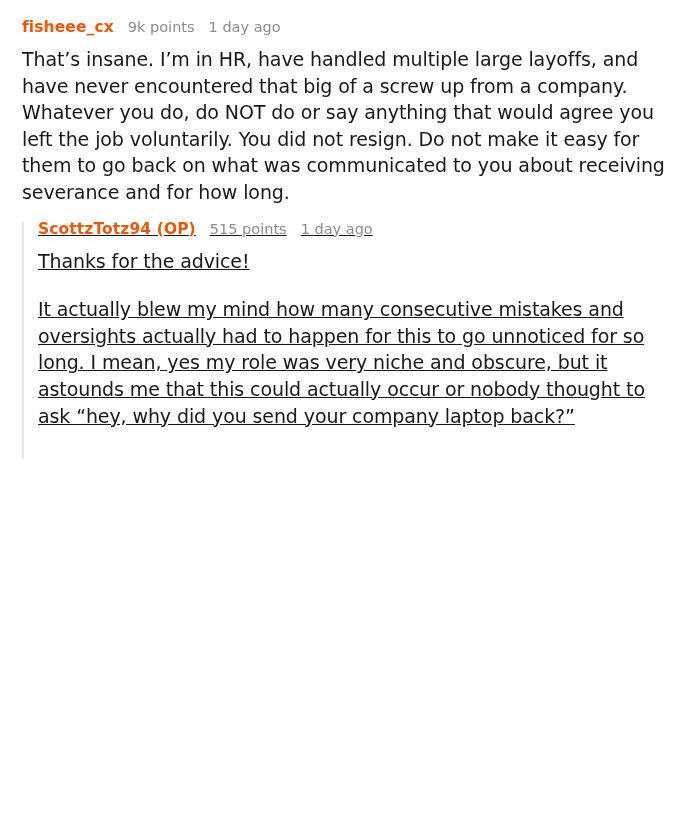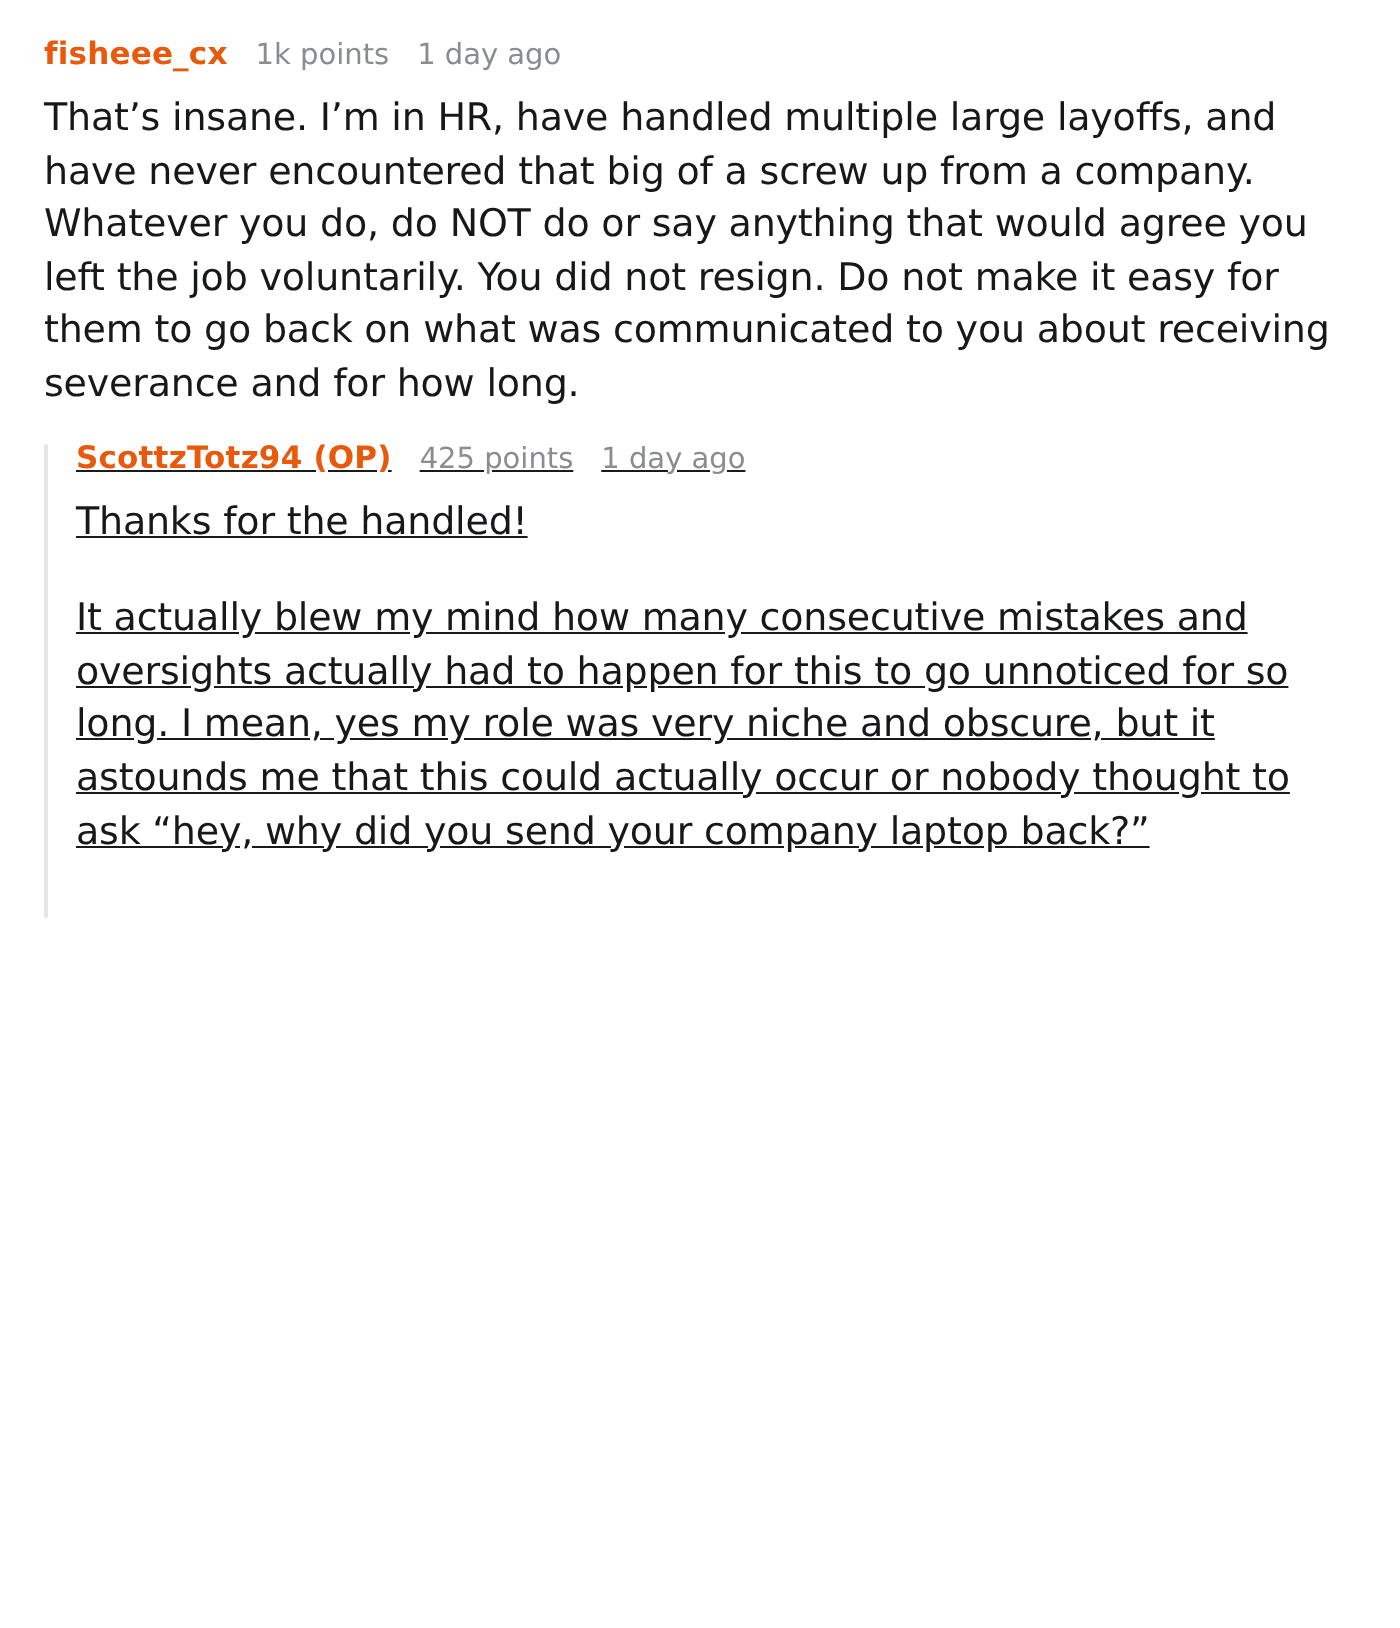--- a/index.html
+++ b/index.html
@@ -85,34 +85,34 @@
   }
 </style>
 </head>
 <body>
 
 <div class="thread">
 
   <div class="comment comment-top">
     <div class="comment-header">
       <span class="author">fisheee_cx</span>
-      <span class="meta">1k points</span>
+      <span class="meta">9k points</span>
       <span class="meta">1 day ago</span>
     </div>
     <div class="body-text">
       <p>That’s insane. I’m in HR, have handled multiple large layoffs, and have never encountered that big of a screw up from a company. Whatever you do, do NOT do or say anything that would agree you left the job voluntarily. You did not resign. Do not make it easy for them to go back on what was communicated to you about receiving severance and for how long.</p>
     </div>
   </div>
 
   <div class="comment comment-reply">
     <div class="thread-line"></div>
     <div class="comment-header">
       <span class="author">ScottzTotz94 (OP)</span>
-      <span class="meta">425 points</span>
+      <span class="meta">515 points</span>
       <span class="meta">1 day ago</span>
     </div>
     <div class="body-text">
-      <p>Thanks for the handled!</p>
+      <p>Thanks for the advice!</p>
       <p>It actually blew my mind how many consecutive mistakes and oversights actually had to happen for this to go unnoticed for so long. I mean, yes my role was very niche and obscure, but it astounds me that this could actually occur or nobody thought to ask “hey, why did you send your company laptop back?”</p>
     </div>
   </div>
 
 </div>
 
 </body></html>

